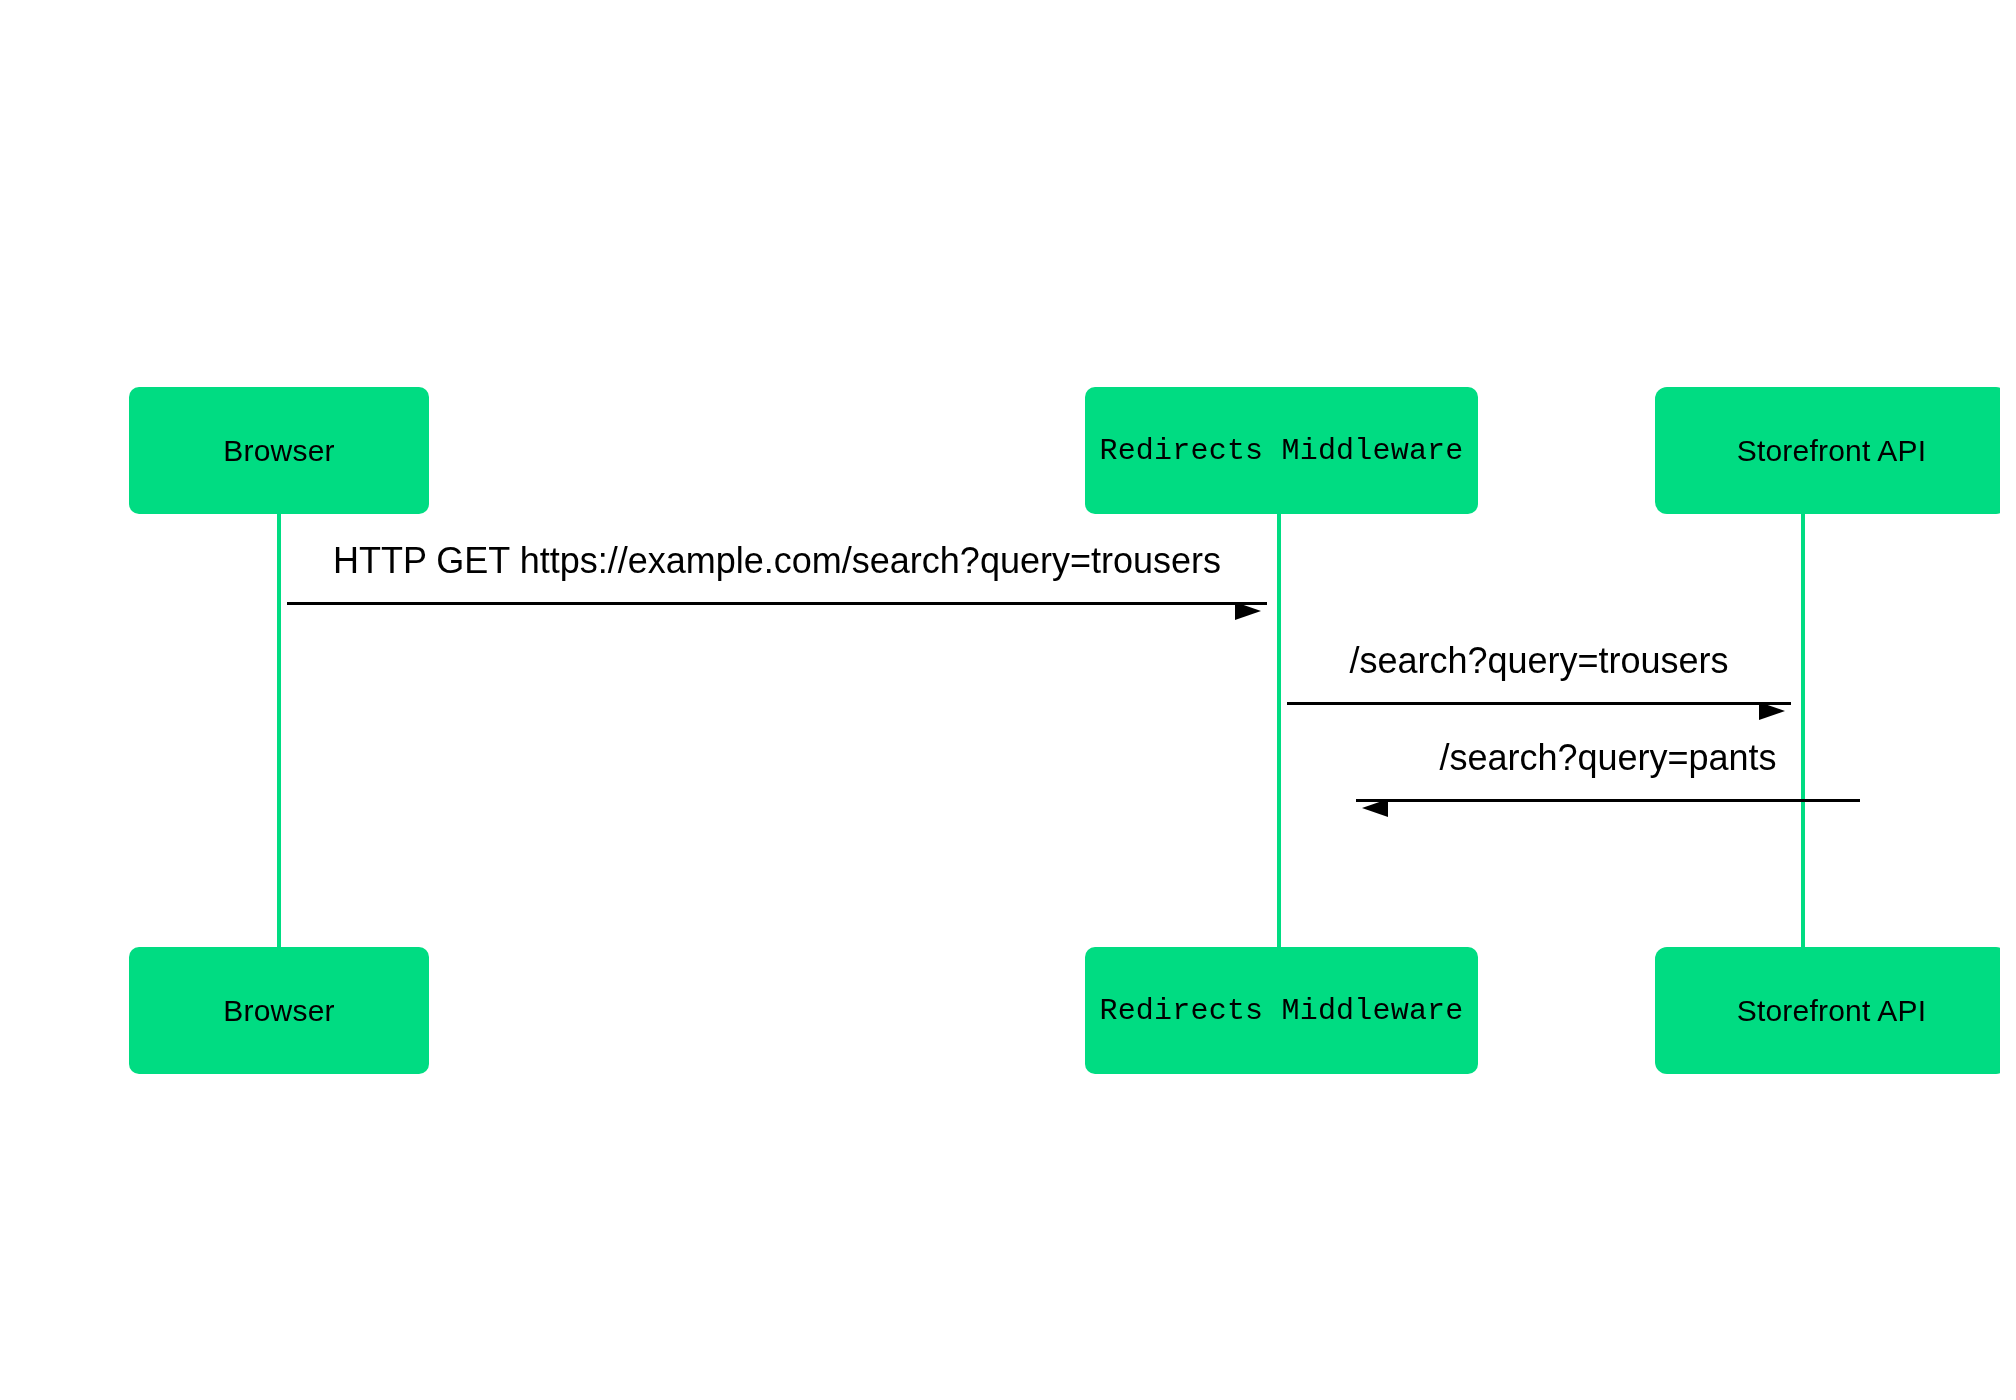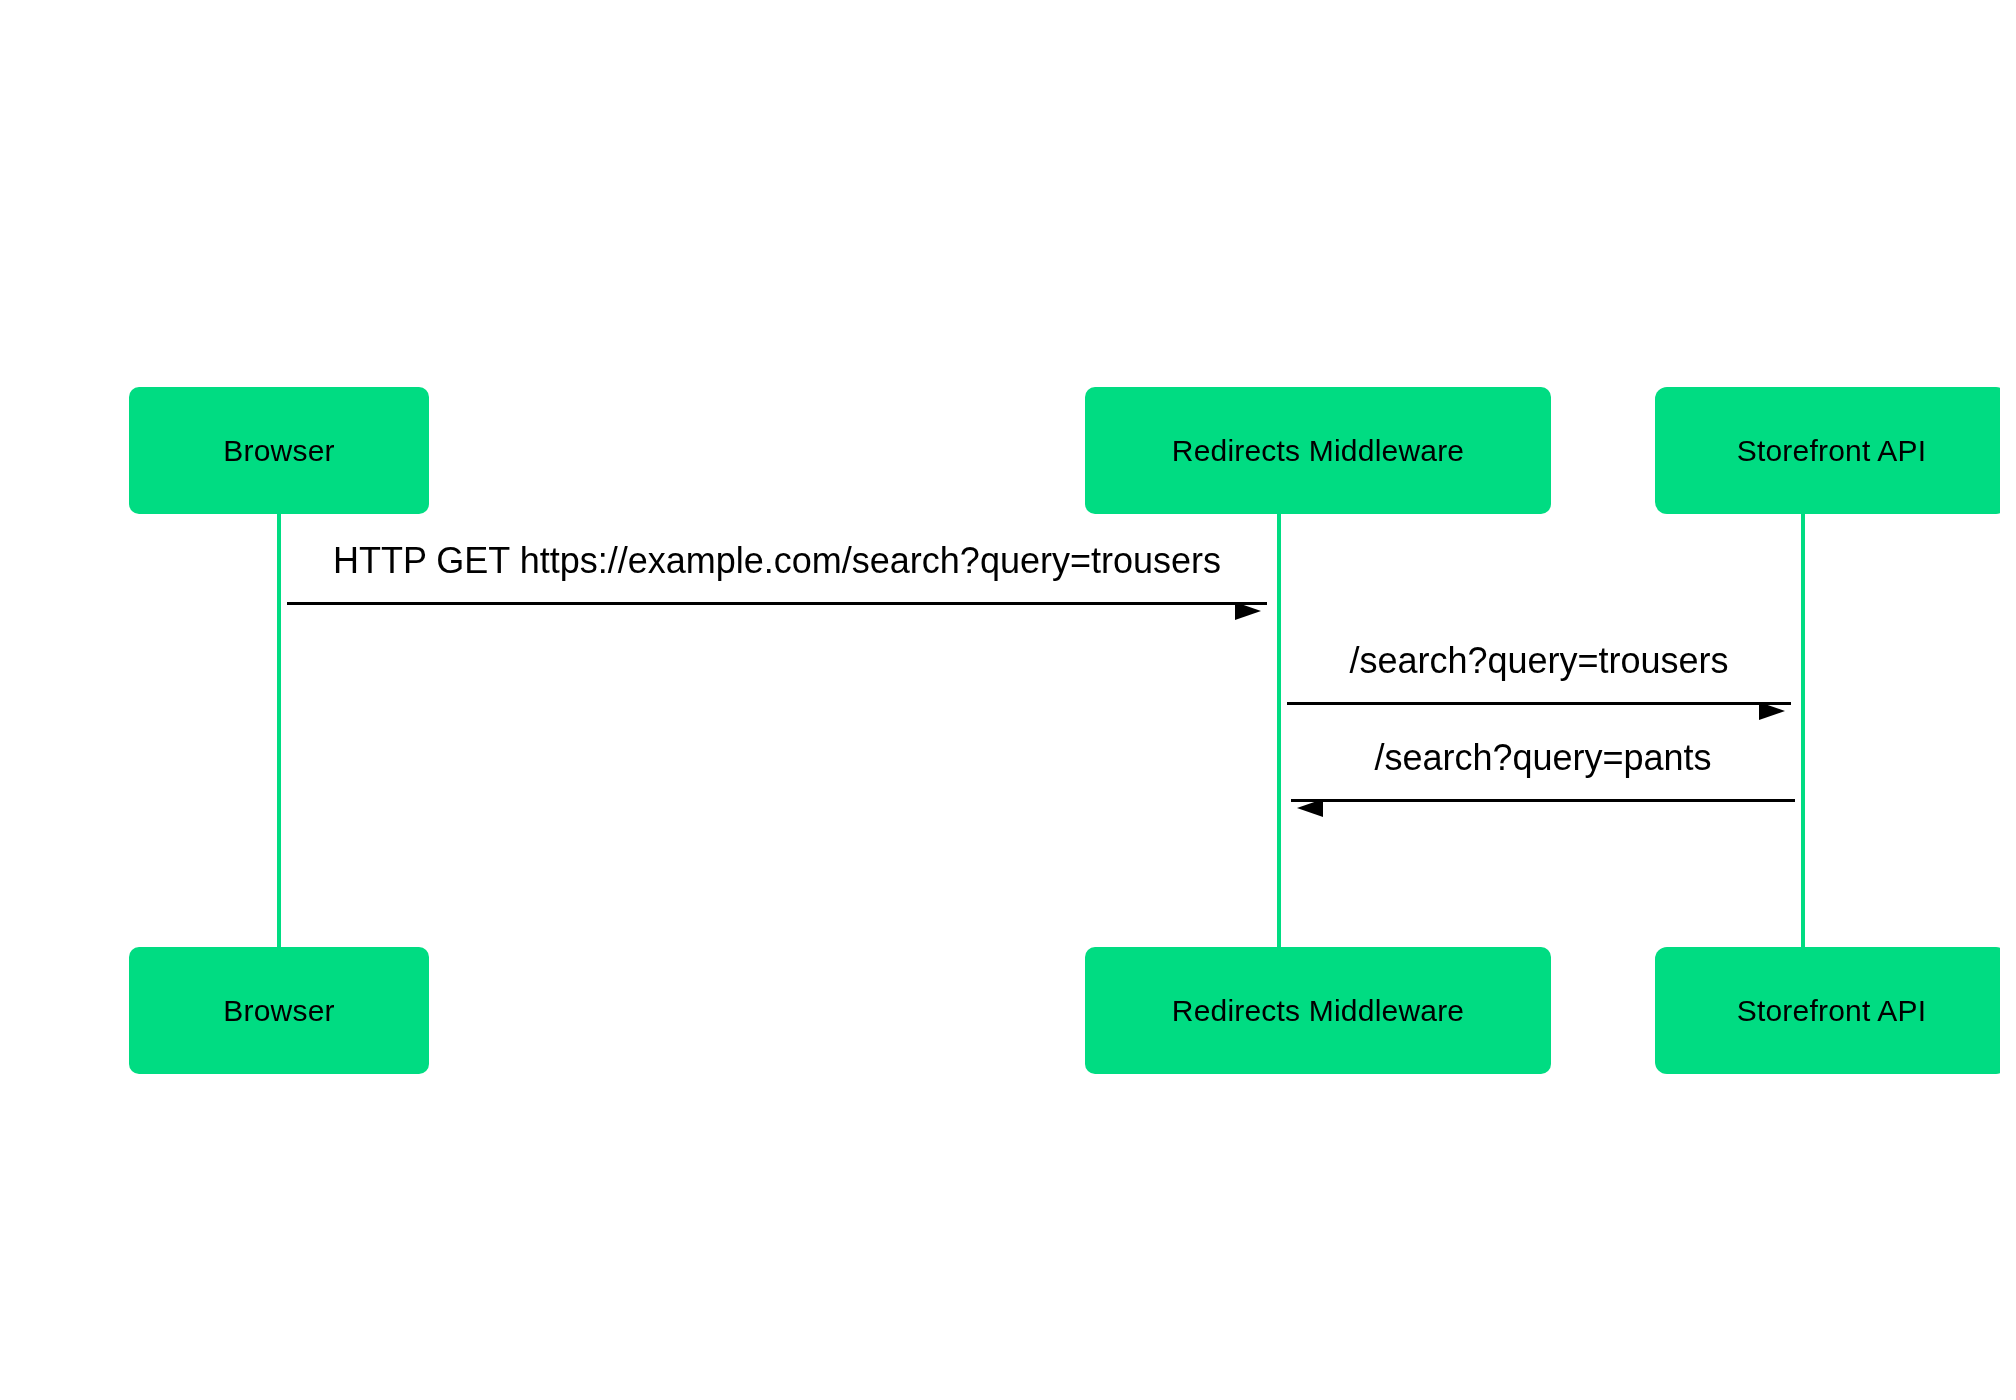--- a/index.html
+++ b/index.html
@@ -28,21 +28,21 @@
     background: var(--actor-bg);
     border-radius: 10px;
     display: flex;
     align-items: center;
     justify-content: center;
     font-size: 30px;
     letter-spacing: 0.2px;
     color: var(--actor-text);
   }
   .pos-browser    { left: 97px;   width: 300px; }
-  .pos-middleware { left: 1053px; width: 466px; }
+  .pos-middleware { left: 1053px; width: 393px; font-family: Liberation Mono, monospace; }
   .pos-storefront { left: 1623px; width: 353px; border-radius: 12px; }
   .row-top    { top: 355px; }
   .row-bottom { top: 915px; }
 
   
   .lifeline {
     position: absolute;
     top: 481px;
     height: 435px;
     width: 4px;
@@ -75,21 +75,21 @@
     width: 0; height: 0;
     top: -8px;
     border-top: 9px solid transparent;
     border-bottom: 9px solid transparent;
   }
   .arrow-right .head { right: -2px; border-left: 26px solid var(--arrow); }
   .arrow-left  .head { left: -2px;  border-right: 26px solid var(--arrow); }
 
   .m1 { top: 521px; left: 247px;  width: 996px; }
   .m2 { top: 621px; left: 1247px; width: 520px; }
-  .m3 { top: 718px; left: 1251px; width: 520px; }
+  .m3 { top: 718px; left: 1316px; width: 520px; }
   .m4 { top: 816px; left: 251px;  width: 996px; }
 </style>
 </head>
 <body>
 
 <div class="canvas">
 
   <div class="actor pos-browser row-top">
     <span>Browser</span>
   </div>

